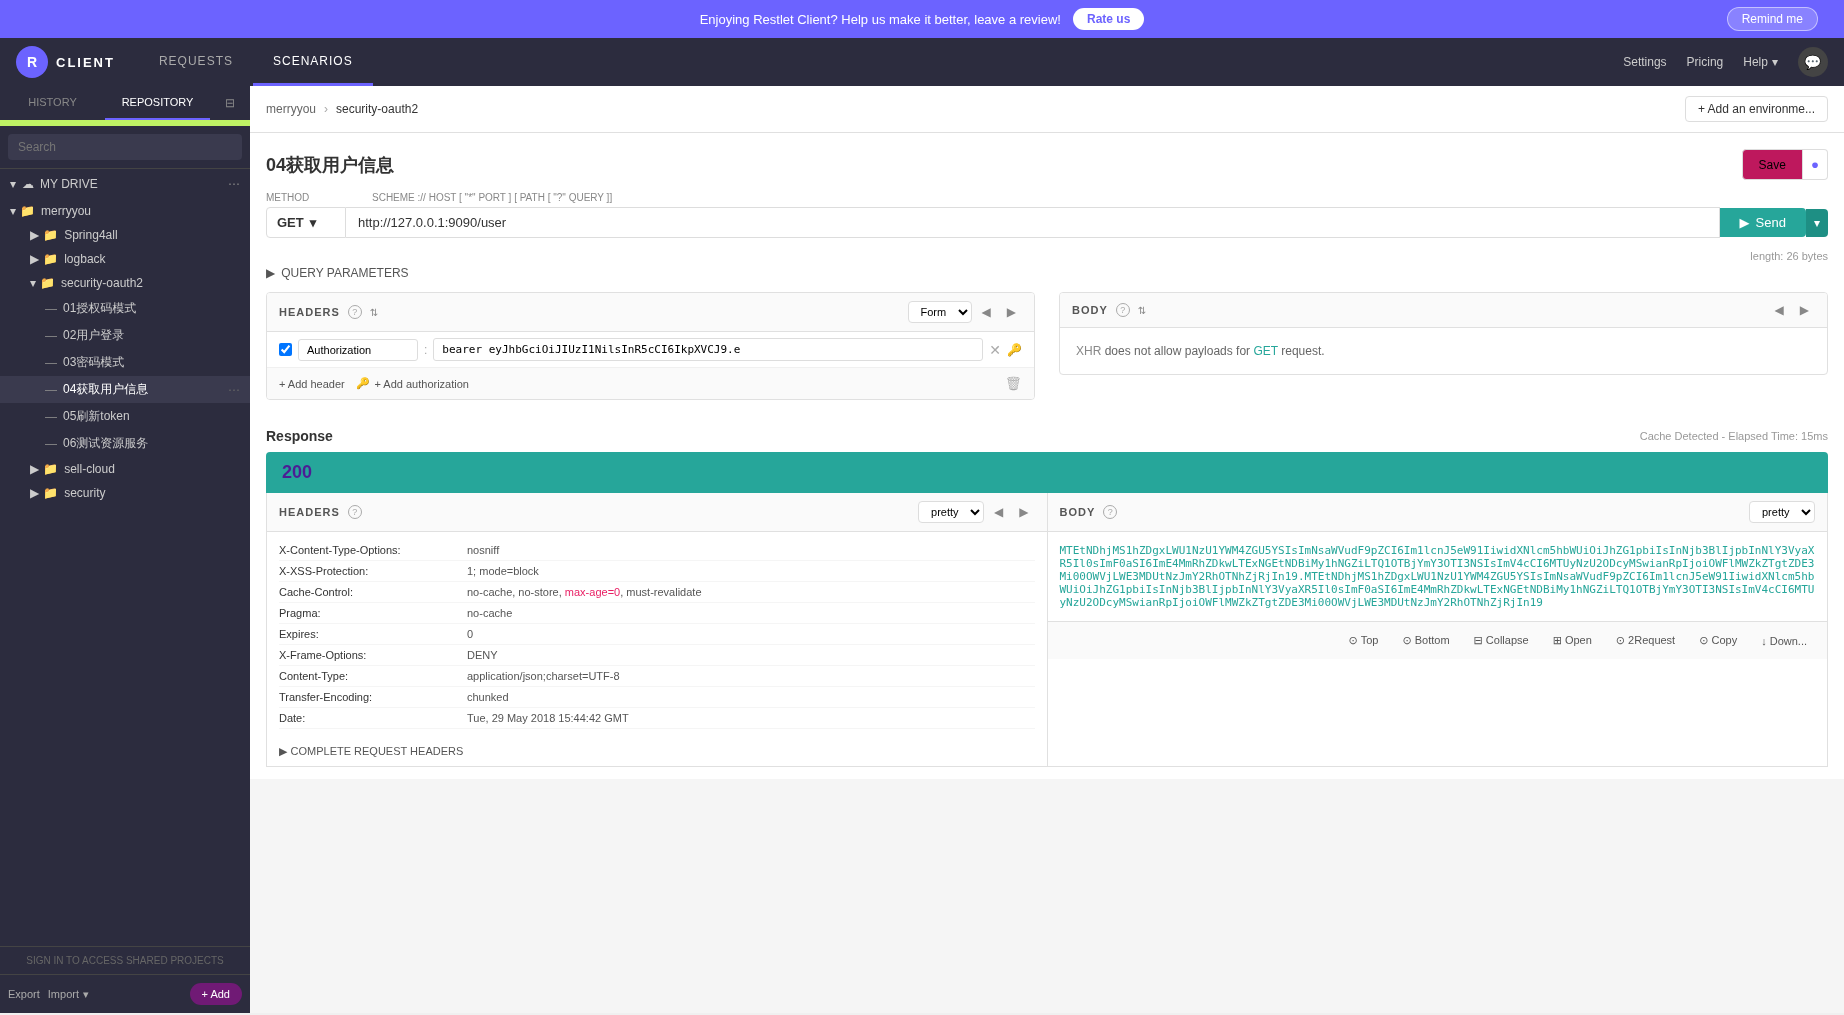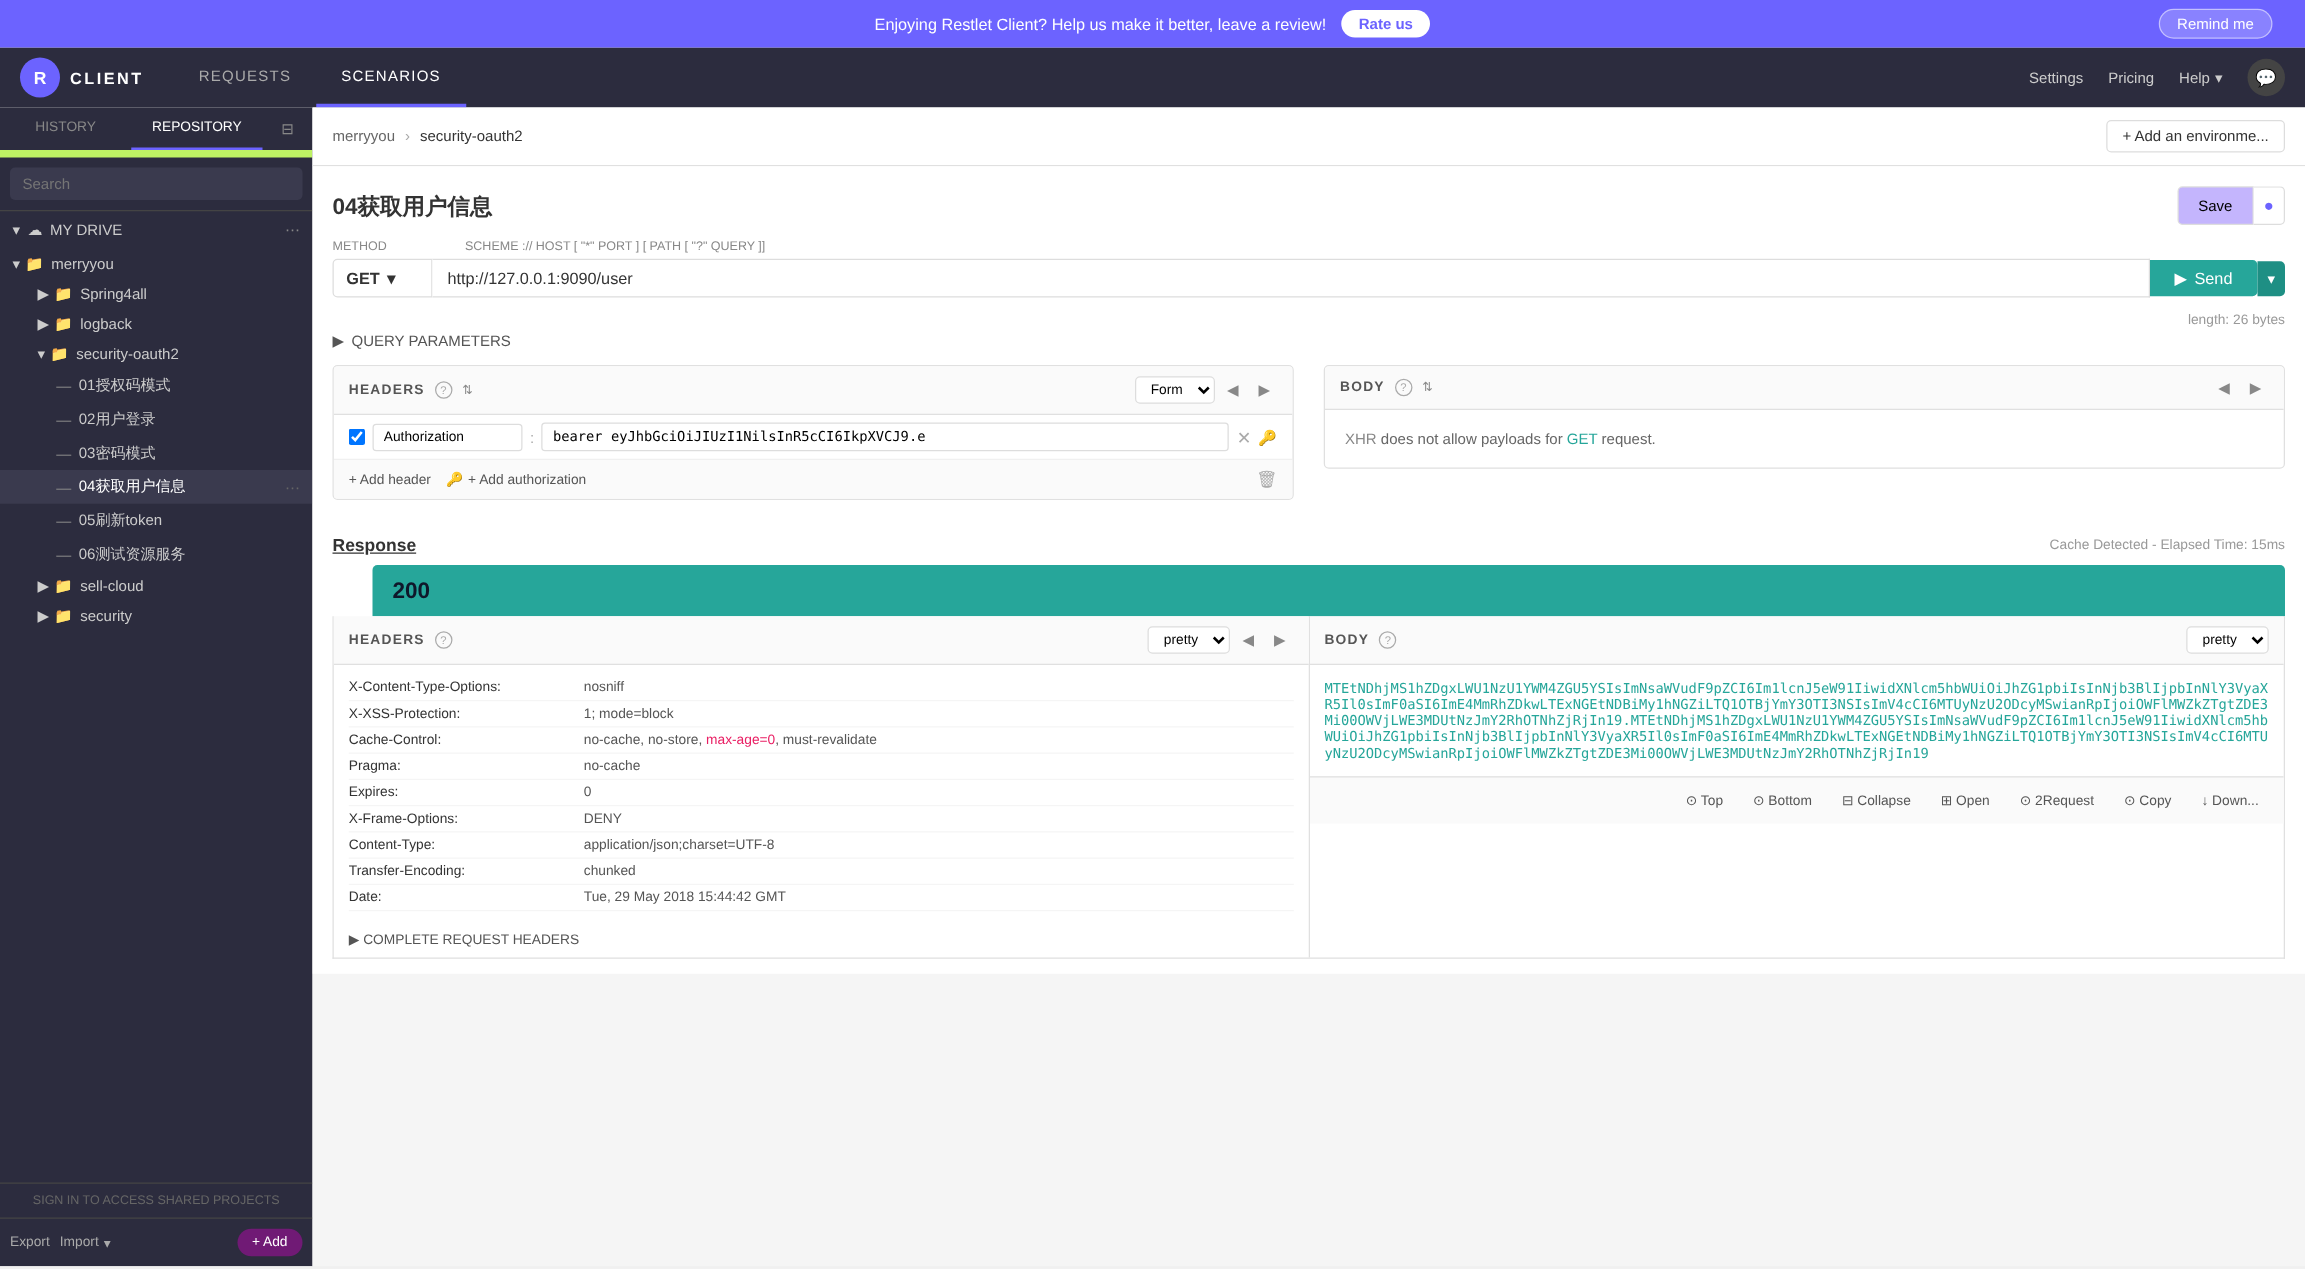--- a/index.html
+++ b/index.html
@@ -270,21 +270,21 @@
       align-items: center;
       margin-bottom: 12px;
     }
     .request-title {
       font-size: 18px;
       font-weight: bold;
       color: #333;
       flex: 1;
     }
     .save-btn {
-      background: #c4b5fd;
+      background: #be185d;
       border: 1px solid #ddd;
       border-radius: 4px 0 0 4px;
       padding: 7px 16px;
       cursor: pointer;
       font-size: 12px;
     }
     .save-dot-btn {
       background: white;
       border: 1px solid #ddd;
       border-left: none;
@@ -487,35 +487,33 @@
     }
     .response-header-row {
       display: flex;
       align-items: center;
       margin-bottom: 8px;
     }
     .response-title {
       font-size: 14px;
       font-weight: bold;
       color: #333;
-      text-decoration: underline;
     }
     .cache-info {
       margin-left: auto;
       font-size: 11px;
       color: #999;
     }
     .status-bar {
       background: #26a69a;
-      color: #0f172a;
+      color: #4c1d95;
       padding: 10px 16px;
       font-size: 18px;
       font-weight: bold;
       border-radius: 4px 4px 0 0;
-      margin-left: 32px;
     }
 
     .response-panels {
       display: flex;
       align-items: flex-start;
       border: 1px solid #e0e0e0;
       border-top: none;
     }
     .response-headers-panel {
       flex: 1;

